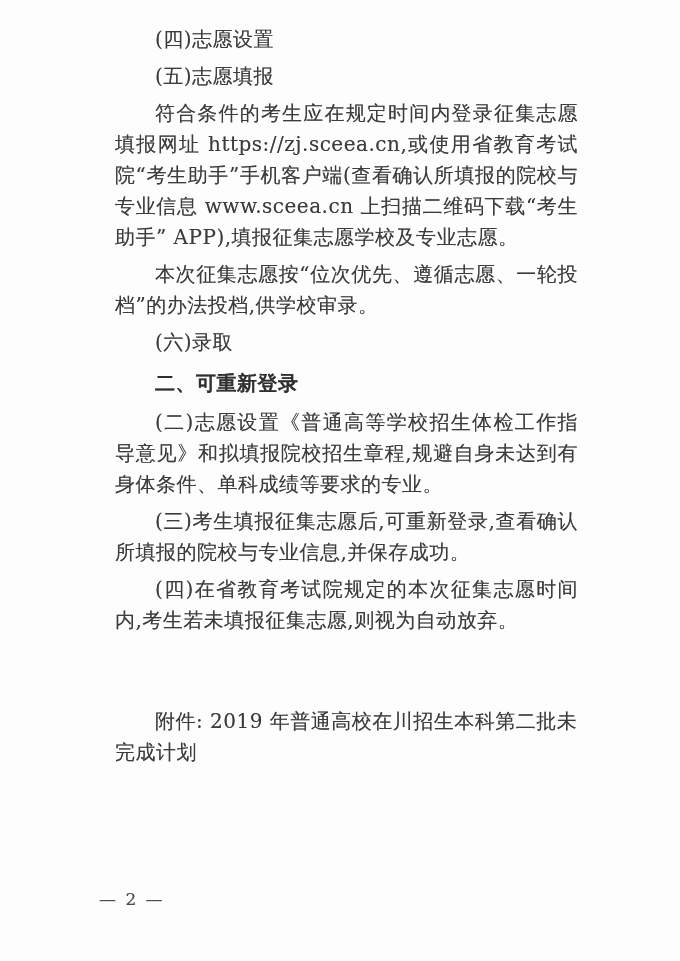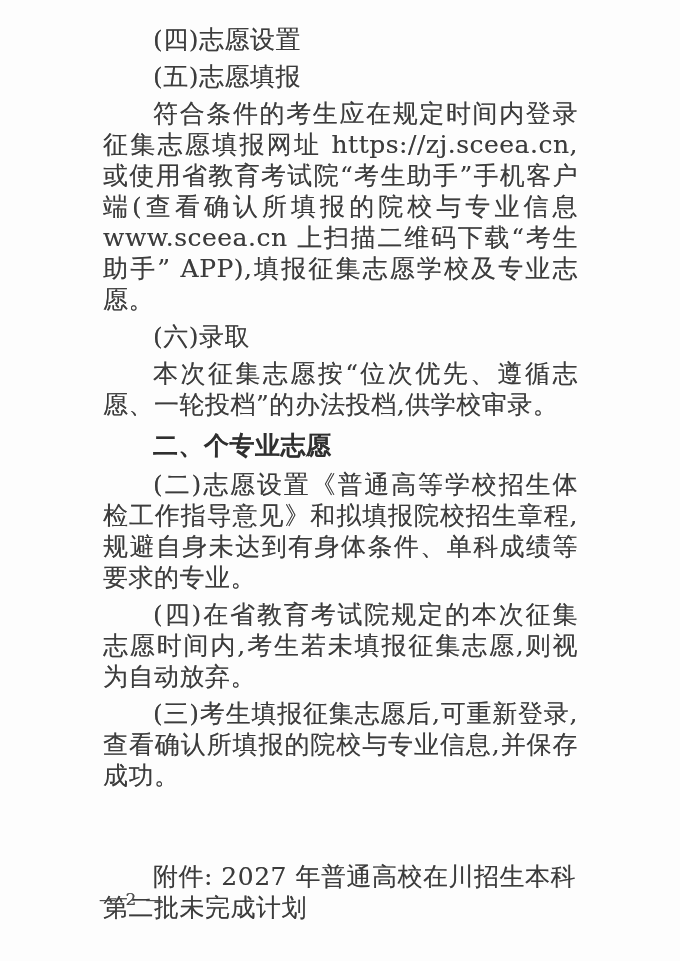--- a/index.html
+++ b/index.html
@@ -16,22 +16,22 @@
     font-family: "DejaVu Serif", "Liberation Serif", serif;
     color: #3c3c3c;
   }
   .doc {
     position: absolute;
     left: 103px;
     top: 24px;
     width: 475px;
   }
   .para {
-    margin: 0 0 6px 0;
-    font-size: 25px;
+    margin: 0 0 6px 12px;
+    font-size: 20px;
     line-height: 31px;
     text-indent: 2em;
     text-align: justify;
     letter-spacing: 0.5px;
     
     text-shadow: 0 0 0.5px rgba(70,70,70,0.55);
   }
   .subheading {
     text-align: left;
   }
@@ -59,22 +59,22 @@
   }
 </style>
 </head>
 <body>
 
 <div class="page">
   <div class="doc">
     <p class="para subheading">(四)志愿设置</p>
     <p class="para subheading">(五)志愿填报</p>
     <p class="para">符合条件的考生应在规定时间内登录征集志愿填报网址 https://zj.sceea.cn,或使用省教育考试院“考生助手”手机客户端(查看确认所填报的院校与专业信息 www.sceea.cn 上扫描二维码下载“考生助手” APP),填报征集志愿学校及专业志愿。</p>
+    <p class="para">本次征集志愿按“位次优先、遵循志愿、一轮投档”的办法投档,供学校审录。</p>
     <p class="para subheading">(六)录取</p>
-    <p class="para">本次征集志愿按“位次优先、遵循志愿、一轮投档”的办法投档,供学校审录。</p>
-    <p class="para heading">二、个专业志愿</p>
+    <p class="para heading">二、可重新登录</p>
     <p class="para">(二)志愿设置《普通高等学校招生体检工作指导意见》和拟填报院校招生章程,规避自身未达到有身体条件、单科成绩等要求的专业。</p>
+    <p class="para">(三)考生填报征集志愿后,可重新登录,查看确认所填报的院校与专业信息,并保存成功。</p>
     <p class="para">(四)在省教育考试院规定的本次征集志愿时间内,考生若未填报征集志愿,则视为自动放弃。</p>
-    <p class="para">(三)考生填报征集志愿后,可重新登录,查看确认所填报的院校与专业信息,并保存成功。</p>
-    <p class="para attachment">附件: 2027 年普通高校在川招生本科第二批未完成计划</p>
+    <p class="para attachment">附件: 2019 年普通高校在川招生本科第二批未完成计划</p>
   </div>
   <div class="page-number">— 2 —</div>
 </div>
 
 </body></html>

